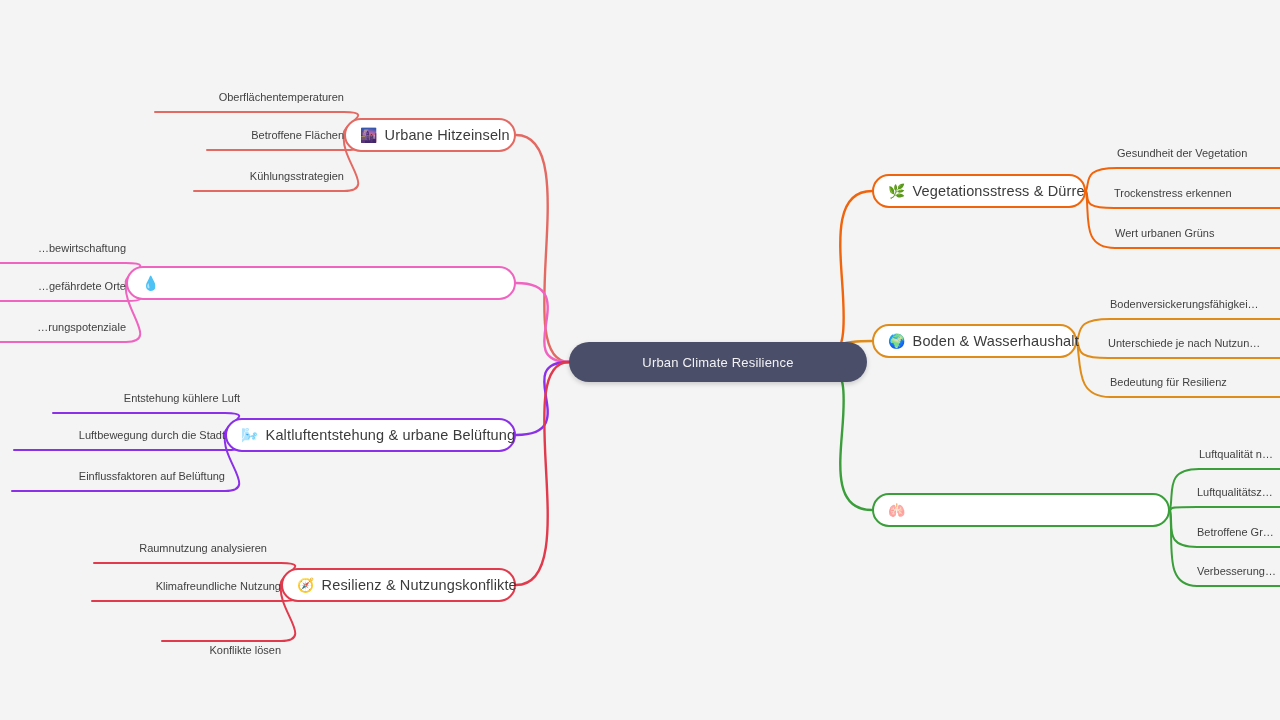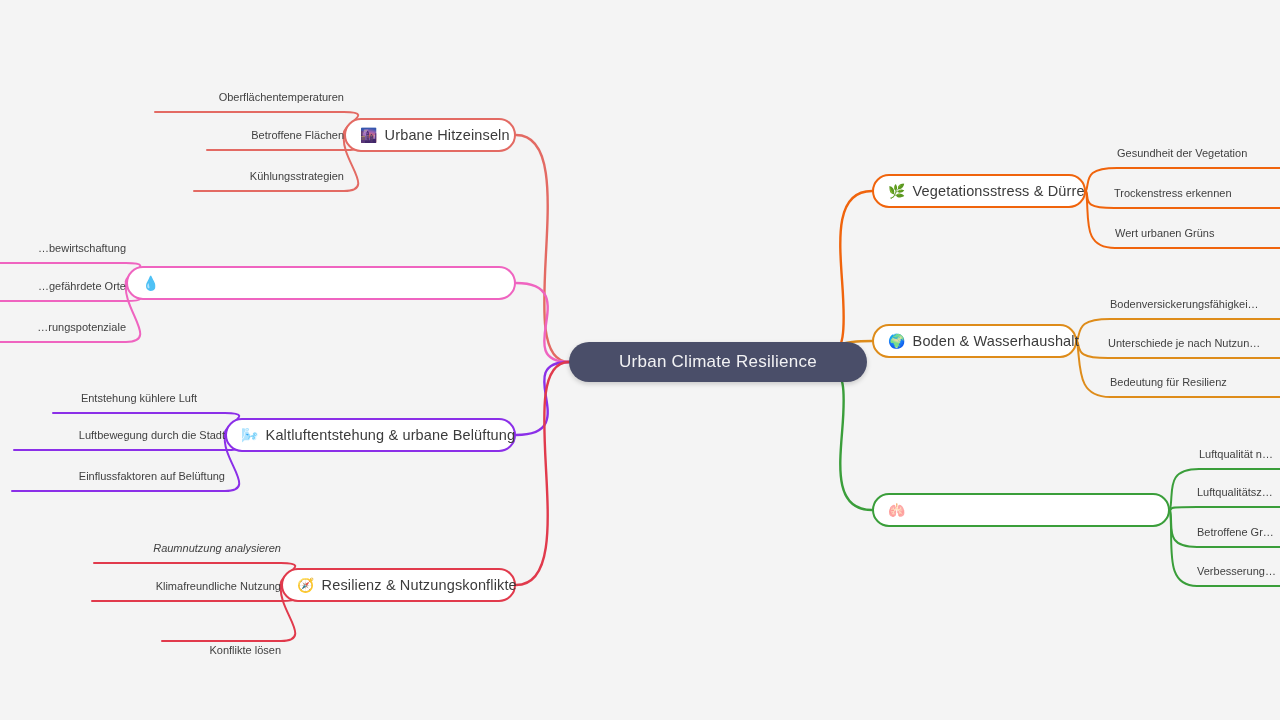--- a/index.html
+++ b/index.html
@@ -51,21 +51,21 @@
   .node-label {
     line-height: 1;
   }
   #root-node {
     position: absolute;
     background: #4a4e69;
     border: none;
     border-radius: 22px;
     height: 40px;
     color: #f2f2f4;
-    font-size: 17px;
+    font-size: 13px;
     padding: 0 24px;
     display: flex;
     align-items: center;
     justify-content: center;
     white-space: nowrap;
     box-shadow: 0 2px 5px rgba(0,0,0,0.18);
     letter-spacing: .015em;
   }
   .leaf {
     position: absolute;
@@ -123,28 +123,28 @@
       <div class="node" style="left: 126px; top: 266px; width: 390px; height: 34px; border-color: rgb(239, 100, 192);">
         <span class="emoji">💧</span>
       </div>
       <div class="leaf left" style="left: -40px; top: 243px; width: 166px;">…bewirtschaftung</div>
       <div class="leaf left" style="left: -40px; top: 281px; width: 166px;">…gefährdete Orte</div>
       <div class="leaf left" style="left: -40px; top: 322px; width: 166px;">…rungspotenziale</div>
       <div class="node" style="left: 225px; top: 418px; width: 291px; height: 34px; border-color: rgb(139, 47, 232);">
         <span class="emoji">🌬️</span>
         <span class="node-label">Kaltluftentstehung &amp; urbane Belüftung</span>
       </div>
-      <div class="leaf left" style="left: 53px; top: 393px; width: 172px; text-align: center;">Entstehung kühlere Luft</div>
+      <div class="leaf left" style="left: 68px; top: 393px; width: 172px;">Entstehung kühlere Luft</div>
       <div class="leaf left" style="left: 14px; top: 430px; width: 211px;">Luftbewegung durch die Stadt</div>
       <div class="leaf left" style="left: 12px; top: 471px; width: 213px;">Einflussfaktoren auf Belüftung</div>
       <div class="node" style="left: 281px; top: 568px; width: 235px; height: 34px; border-color: rgb(225, 58, 76);">
         <span class="emoji">🧭</span>
         <span class="node-label">Resilienz &amp; Nutzungskonflikte</span>
       </div>
-      <div class="leaf left" style="left: 94px; top: 543px; width: 187px; font-style: italic;">Raumnutzung analysieren</div>
+      <div class="leaf left" style="left: 80px; top: 543px; width: 187px;">Raumnutzung analysieren</div>
       <div class="leaf left" style="left: 92px; top: 581px; width: 189px;">Klimafreundliche Nutzung</div>
       <div class="leaf left" style="left: 162px; top: 645px; width: 119px;">Konflikte lösen</div>
       <div class="node" style="left: 872px; top: 174px; width: 214px; height: 34px; border-color: rgb(240, 100, 12);">
         <span class="emoji">🌿</span>
         <span class="node-label">Vegetationsstress &amp; Dürre</span>
       </div>
       <div class="leaf right" style="left: 1117px; top: 148px; width: 168px;">Gesundheit der Vegetation</div>
       <div class="leaf right" style="left: 1114px; top: 188px; width: 171px;">Trockenstress erkennen</div>
       <div class="leaf right" style="left: 1115px; top: 228px; width: 170px;">Wert urbanen Grüns</div>
       <div class="node" style="left: 872px; top: 324px; width: 205px; height: 34px; border-color: rgb(222, 140, 26);">

